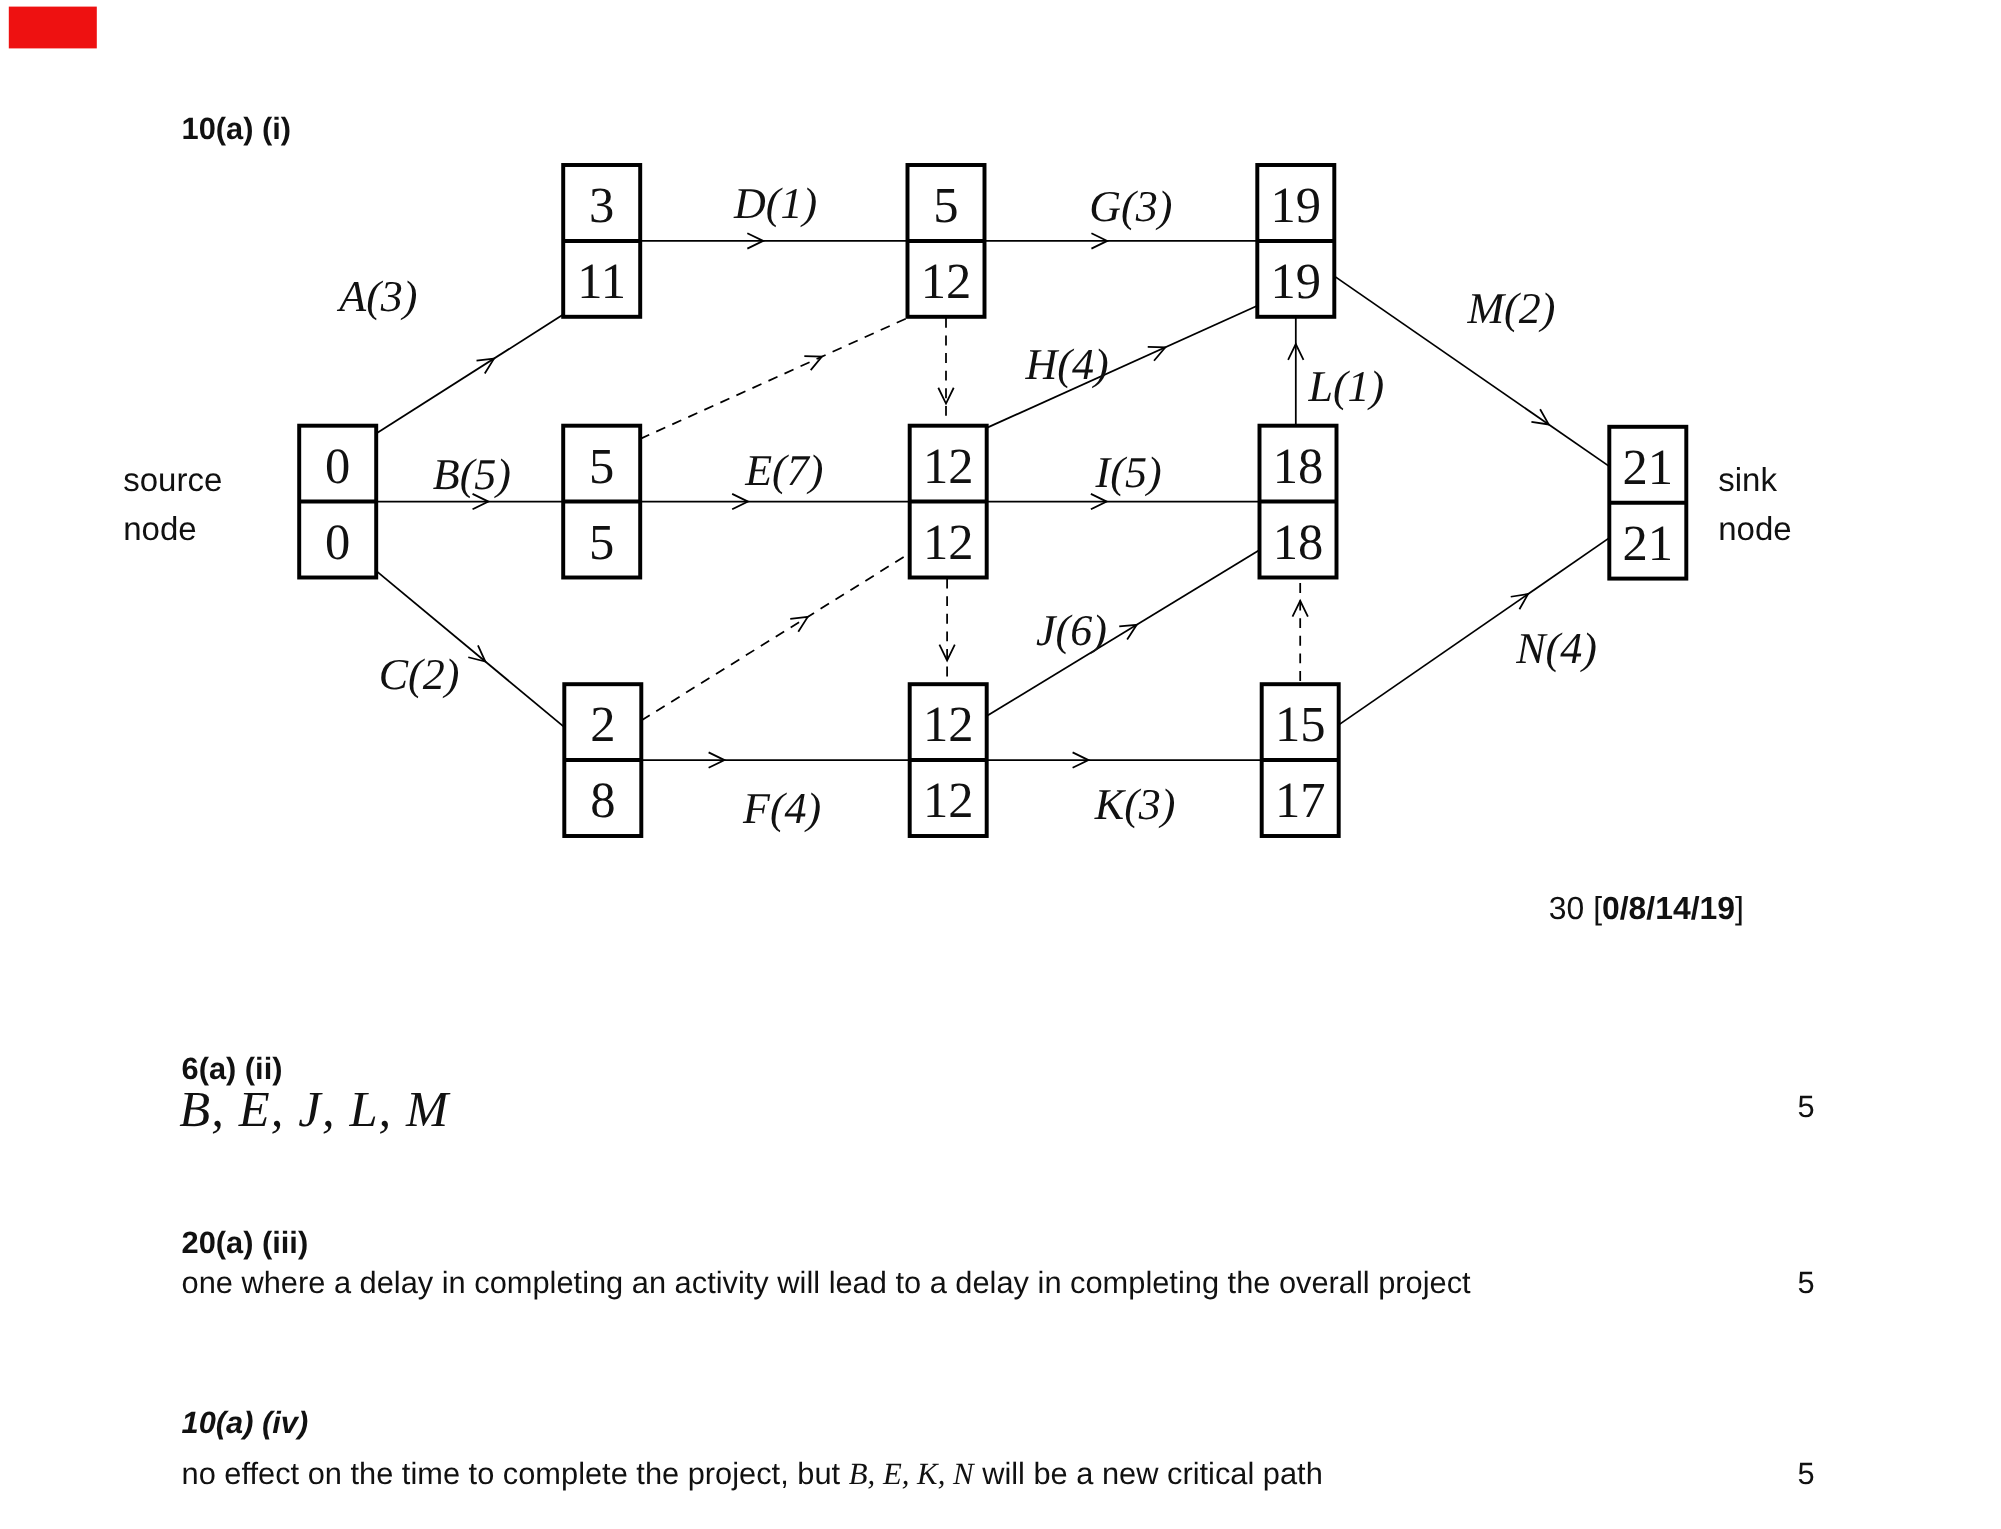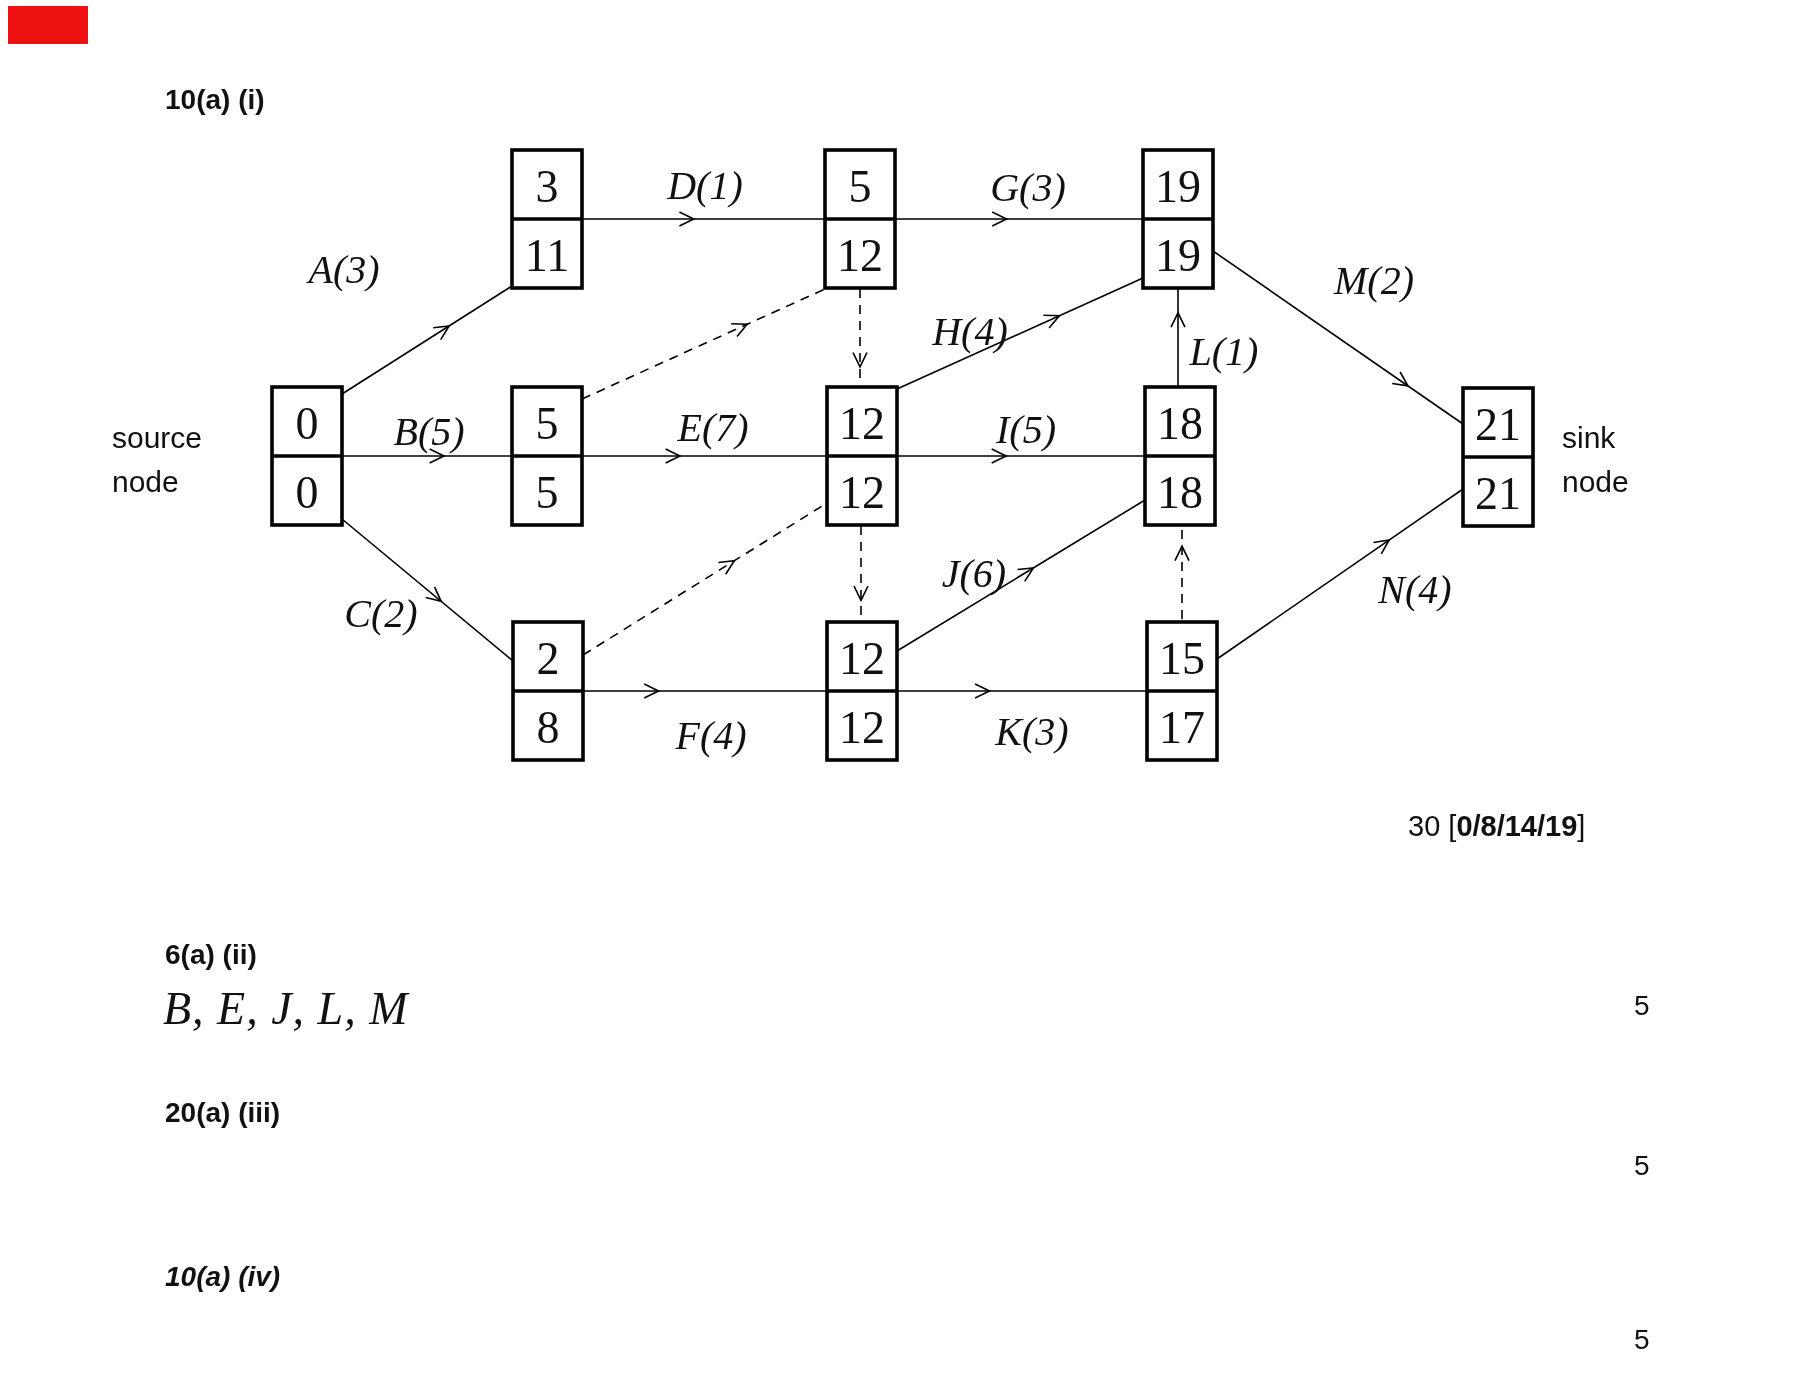--- a/index.html
+++ b/index.html
@@ -1,19 +1,19 @@
 <!DOCTYPE html>
 <html><head>
 <meta charset="utf-8">
 <style>
   html,body{margin:0;padding:0;background:#ffffff;}
   .page{position:relative;width:1819px;height:1390px;background:#ffffff;overflow:hidden;
         font-family:"Liberation Sans",sans-serif;color:#111111;}
   .red-marker{position:absolute;left:8px;top:6px;width:80px;height:38px;}
-  .heading{position:absolute;font-weight:700;font-size:28px;white-space:nowrap;}
+  .heading{position:absolute;font-weight:700;font-size:28px;white-space:nowrap;margin-top:17px;}
   .h-i{left:165px;top:84px;}
   .marks-note{position:absolute;left:1408px;top:810px;font-size:29px;white-space:nowrap;}
   .marks-note .b{font-weight:700;}
   .h-ii{left:165px;top:939px;}
   .ans-math{position:absolute;left:163px;top:982px;font-family:"Liberation Serif",serif;
             font-style:italic;font-size:46px;letter-spacing:1px;white-space:nowrap;}
   .marks{position:absolute;left:1634px;font-size:28px;}
   .m-ii{top:990px;}
   .h-iii{left:165px;top:1097px;}
   .ans{position:absolute;left:165px;font-size:28px;white-space:nowrap;}
@@ -203,17 +203,19 @@
       </g>
     </svg>
 
   <div class="marks-note"><span>30 [</span><span class="b">0/8/14/19</span><span>]</span></div>
 
   <div class="heading h-ii">6(a) (ii)</div>
   <div class="ans-math">B, E, J, L, M</div>
   <div class="marks m-ii">5</div>
 
   <div class="heading h-iii">20(a) (iii)</div>
+  <div class="ans ans-iii">one where a delay in completing an activity will lead to a delay in completing the overall project</div>
   <div class="marks m-iii">5</div>
 
   <div class="heading h-iv">10(a) (iv)</div>
+  <div class="ans ans-iv"><span>no effect on the time to complete the project, but </span><span class="math-inline">B, E, K, N</span><span> will be a new critical path</span></div>
   <div class="marks m-iv">5</div>
 </div>
 
 </body></html>

